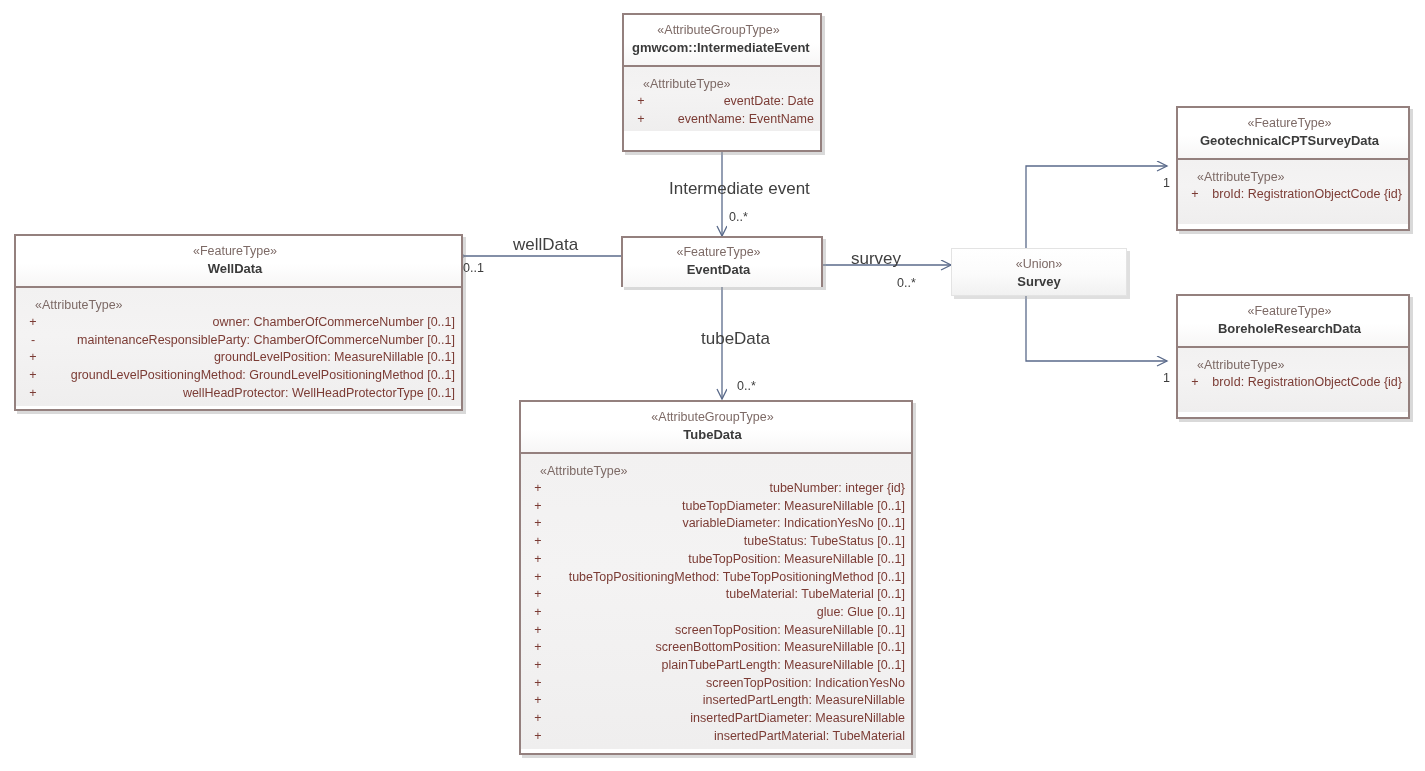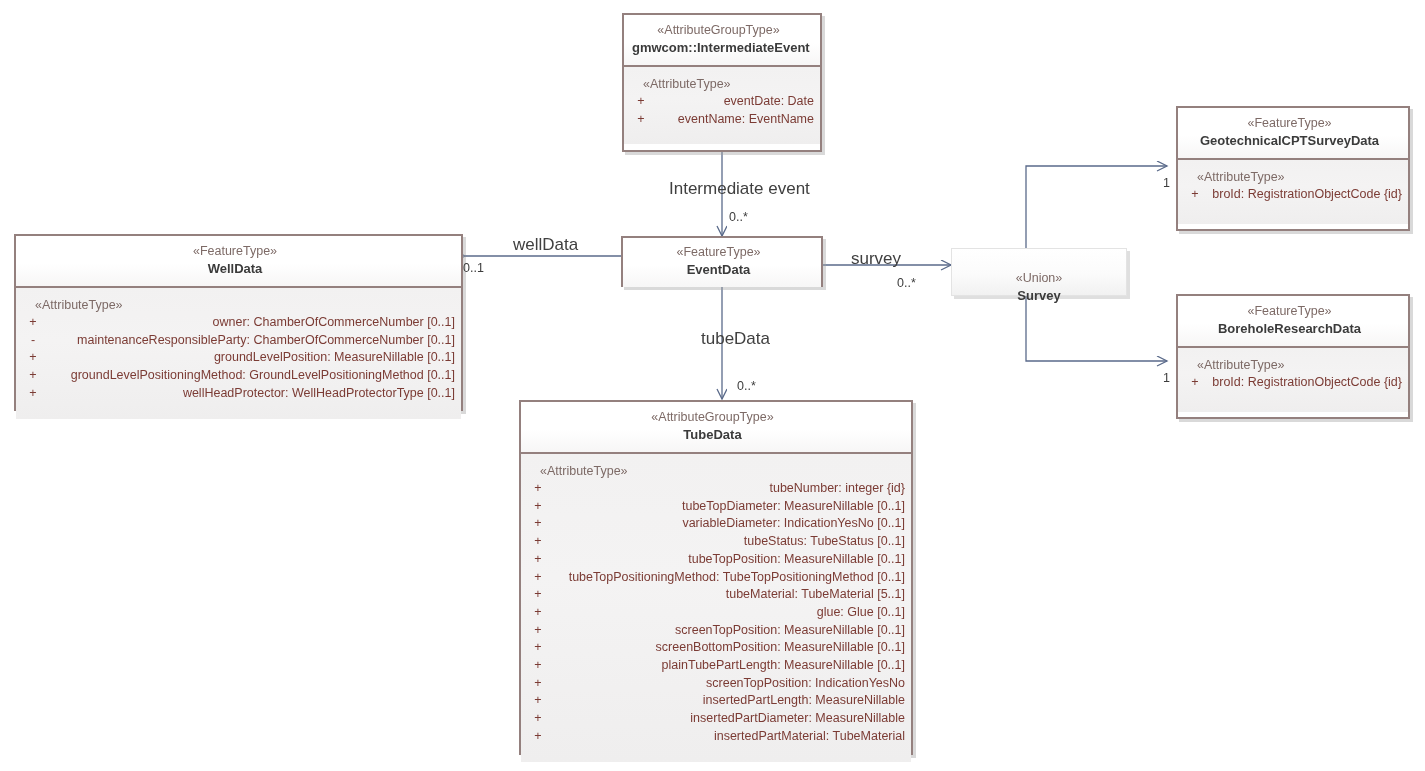--- a/index.html
+++ b/index.html
@@ -49,21 +49,21 @@
   .classname {
     font-size: 13px;
     font-weight: bold;
     color: #3b3b3b;
     line-height: 18px;
     white-space: nowrap;
     text-align: center;
   }
   .uml-body {
     box-sizing: border-box;
-    padding: 8px 6px 16px 6px;
+    padding: 8px 6px 3px 6px;
     background: linear-gradient(to bottom, #f2f1f1 0%, #f4f3f3 40%, #efeeee 100%);
   }
   .attr-group {
     font-size: 12.5px;
     color: #7d6a66;
     line-height: 18px;
     padding-left: 13px;
     white-space: nowrap;
   }
   .attr-row {
@@ -82,21 +82,21 @@
   .attr-sig { flex: 1 1 auto; text-align: right; }
 
   
   .uml-union {
     position: absolute;
     box-sizing: border-box;
     border: 1px solid #e3e3e3;
     background: linear-gradient(to bottom, #ffffff 0%, #fbfbfb 55%, #f1f1f1 100%);
     box-shadow: 3px 3px 0 0 rgba(170,170,170,0.38);
     text-align: center;
-    padding-top: 21px;
+    padding-top: 7px;
     z-index: 3;
   }
 
   
   .edge-label {
     position: absolute;
     font-size: 17px;
     color: #404040;
     white-space: nowrap;
     z-index: 4;
@@ -278,21 +278,21 @@
       <div class="attr-row">
         <span class="attr-vis">+</span>
         <span class="attr-sig">tubeTopPosition: MeasureNillable [0..1]</span>
       </div>
       <div class="attr-row">
         <span class="attr-vis">+</span>
         <span class="attr-sig">tubeTopPositioningMethod: TubeTopPositioningMethod [0..1]</span>
       </div>
       <div class="attr-row">
         <span class="attr-vis">+</span>
-        <span class="attr-sig">tubeMaterial: TubeMaterial [5..1]</span>
+        <span class="attr-sig">tubeMaterial: TubeMaterial [0..1]</span>
       </div>
       <div class="attr-row">
         <span class="attr-vis">+</span>
         <span class="attr-sig">glue: Glue [0..1]</span>
       </div>
       <div class="attr-row">
         <span class="attr-vis">+</span>
         <span class="attr-sig">screenTopPosition: MeasureNillable [0..1]</span>
       </div>
       <div class="attr-row">

